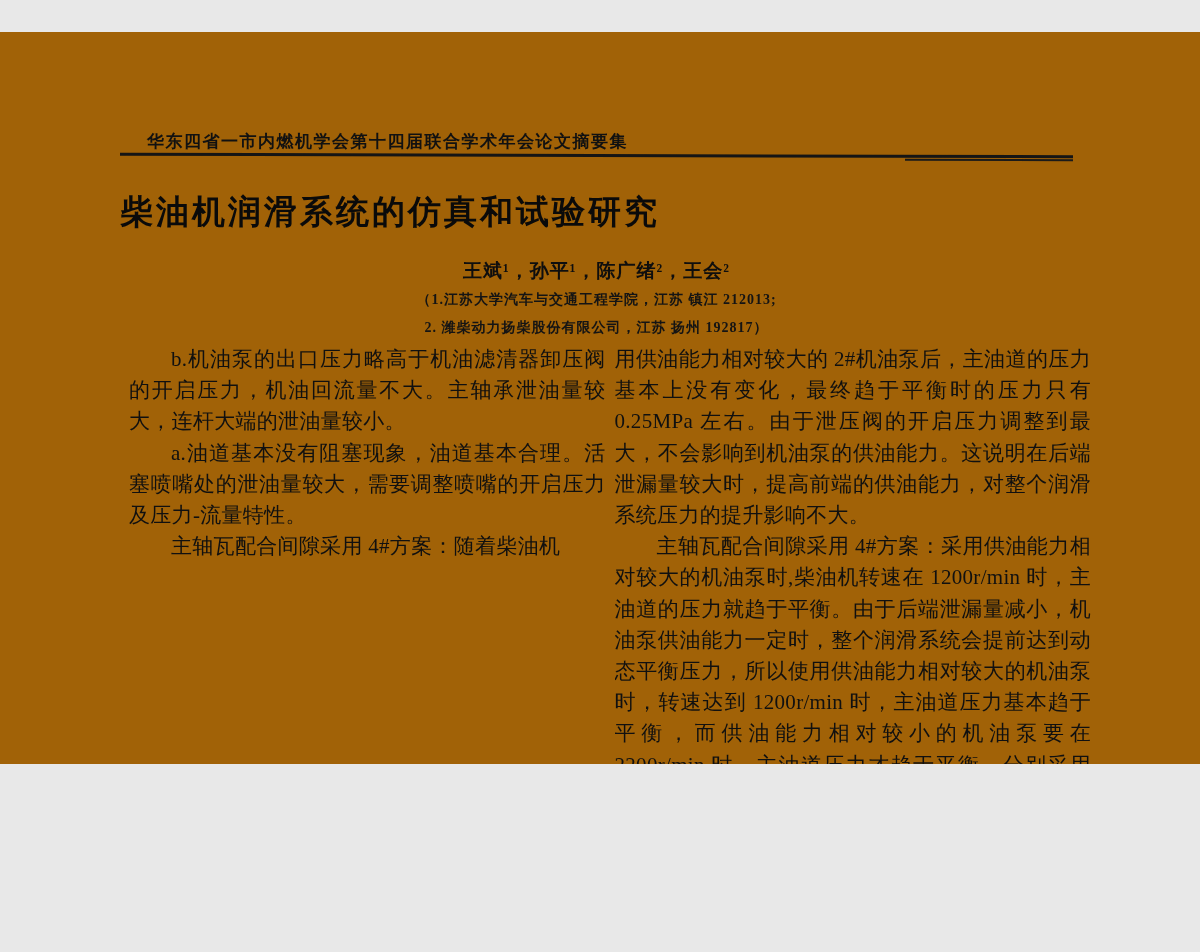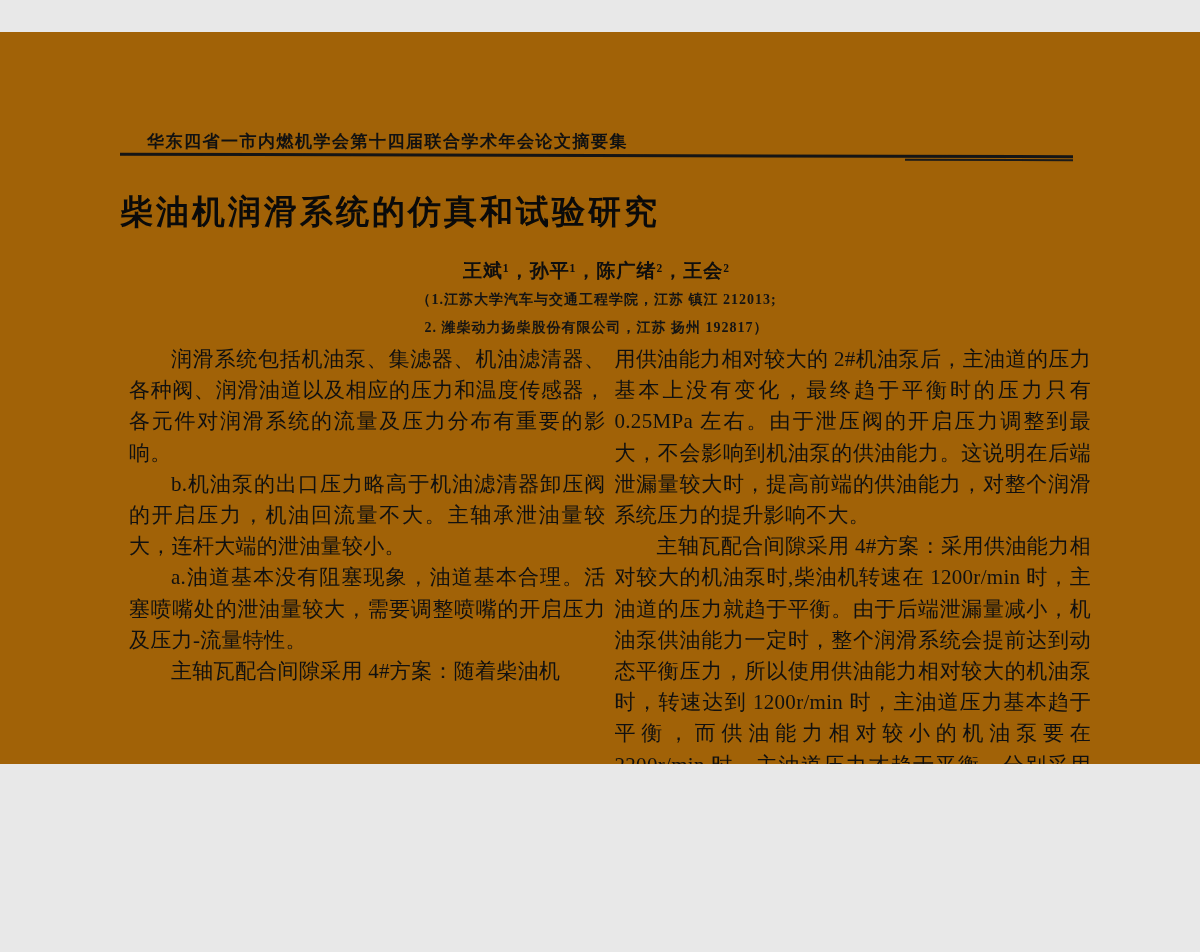--- a/index.html
+++ b/index.html
@@ -121,21 +121,20 @@
 
   <div class="authors-line">王斌¹，孙平¹，陈广绪²，王会²</div>
 
   <div class="affil-line-1">（1.江苏大学汽车与交通工程学院，江苏 镇江 212013;</div>
 
   <div class="affil-line-2">2.  潍柴动力扬柴股份有限公司，江苏 扬州 192817）</div>
 
   <div class="body-columns">
 
     <div class="col">
-      <p class="para">润滑系统包括机油泵、集滤器、机油滤清器、各种阀、润滑油道以及相应的压力和温度传感器，各元件对润滑系统的流量及压力分布有重要的影响。</p>
       <p class="para">b.机油泵的出口压力略高于机油滤清器卸压阀的开启压力，机油回流量不大。主轴承泄油量较大，连杆大端的泄油量较小。</p>
       <p class="para">a.油道基本没有阻塞现象，油道基本合理。活塞喷嘴处的泄油量较大，需要调整喷嘴的开启压力及压力-流量特性。</p>
       <p class="para">主轴瓦配合间隙采用 4#方案：随着柴油机</p>
     </div>
 
     <div class="col">
       <p class="para no-indent">用供油能力相对较大的 2#机油泵后，主油道的压力基本上没有变化，最终趋于平衡时的压力只有 0.25MPa 左右。由于泄压阀的开启压力调整到最大，不会影响到机油泵的供油能力。这说明在后端泄漏量较大时，提高前端的供油能力，对整个润滑系统压力的提升影响不大。</p>
       <p class="para">主轴瓦配合间隙采用 4#方案：采用供油能力相对较大的机油泵时,柴油机转速在 1200r/min 时，主油道的压力就趋于平衡。由于后端泄漏量减小，机油泵供油能力一定时，整个润滑系统会提前达到动态平衡压力，所以使用供油能力相对较大的机油泵时，转速达到 1200r/min 时，主油道压力基本趋于平衡，而供油能力相对较小的机油泵要在 2200r/min 时，主油道压力才趋于平衡。分别采用供油能力不同的机油泵，机油压力趋于稳定时的平衡压力相差不大，只有 10KPa 左右。这说明当润滑系统达到动态平衡后，增加前端的供油量，对机油压力趋于稳定时的平衡压力影响不大。</p>
       <p class="para">采用 1#机油泵：润滑系统后端泄漏量对主</p>
     </div>

